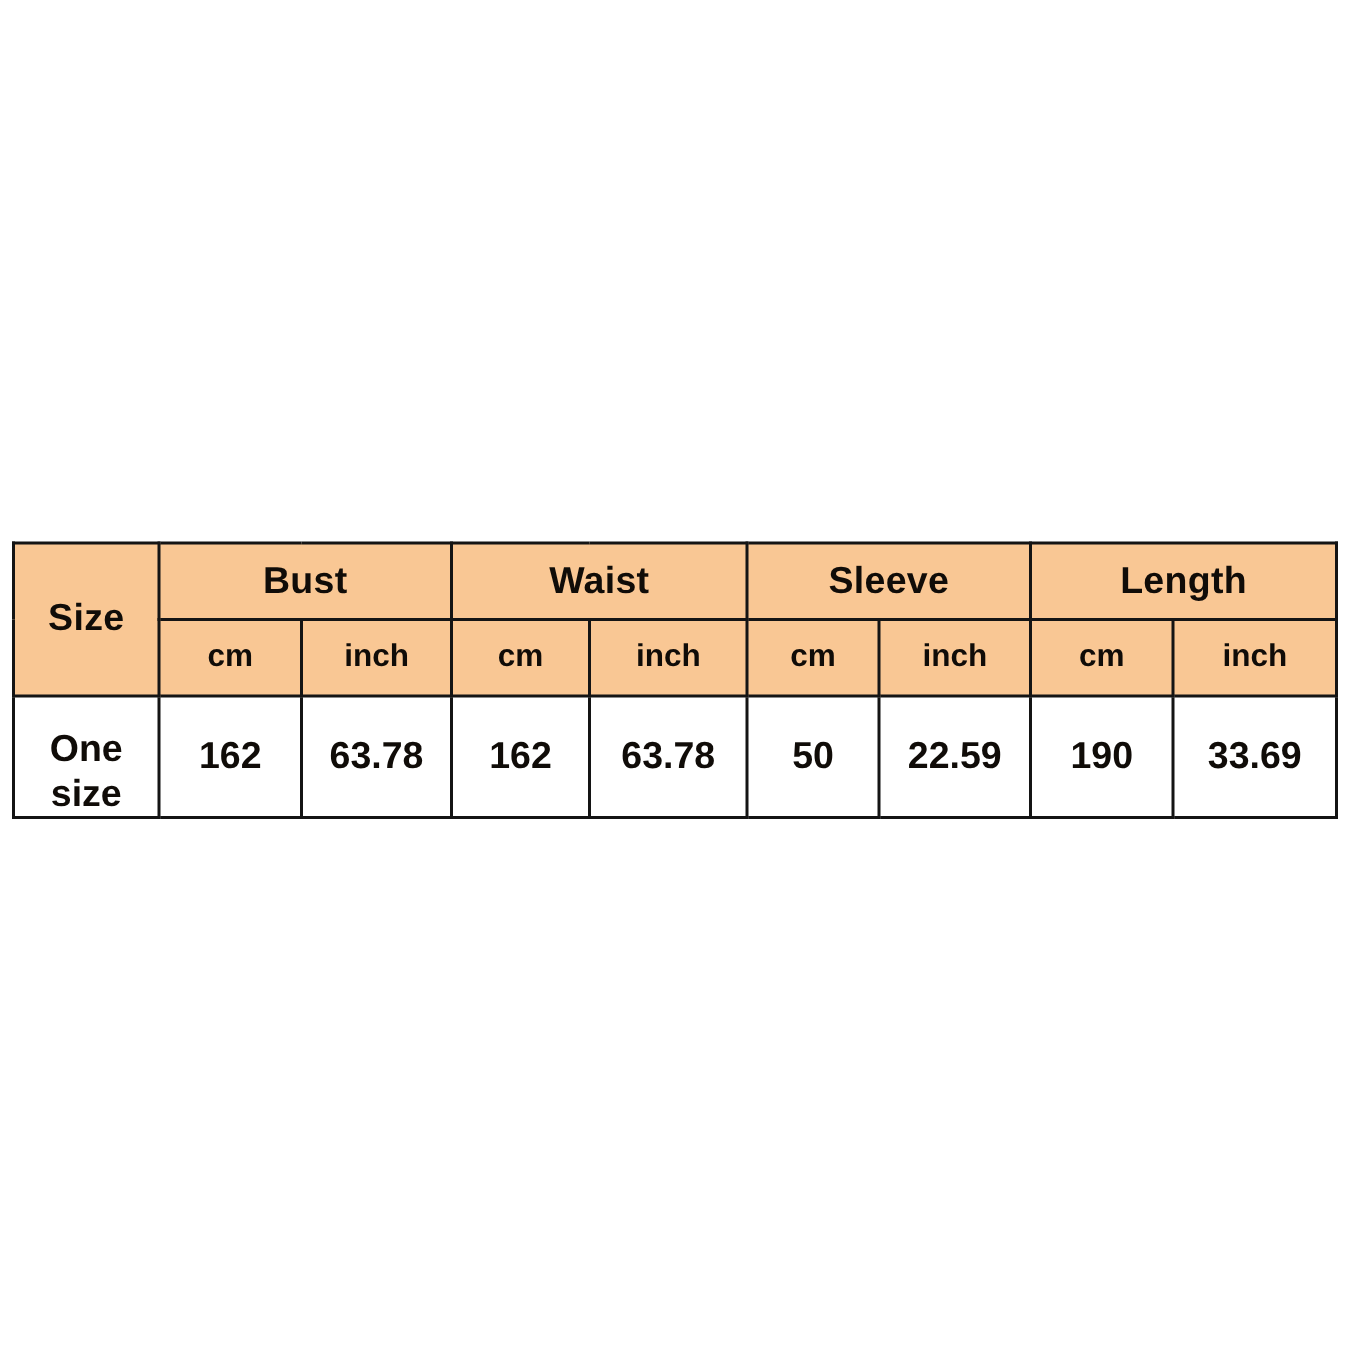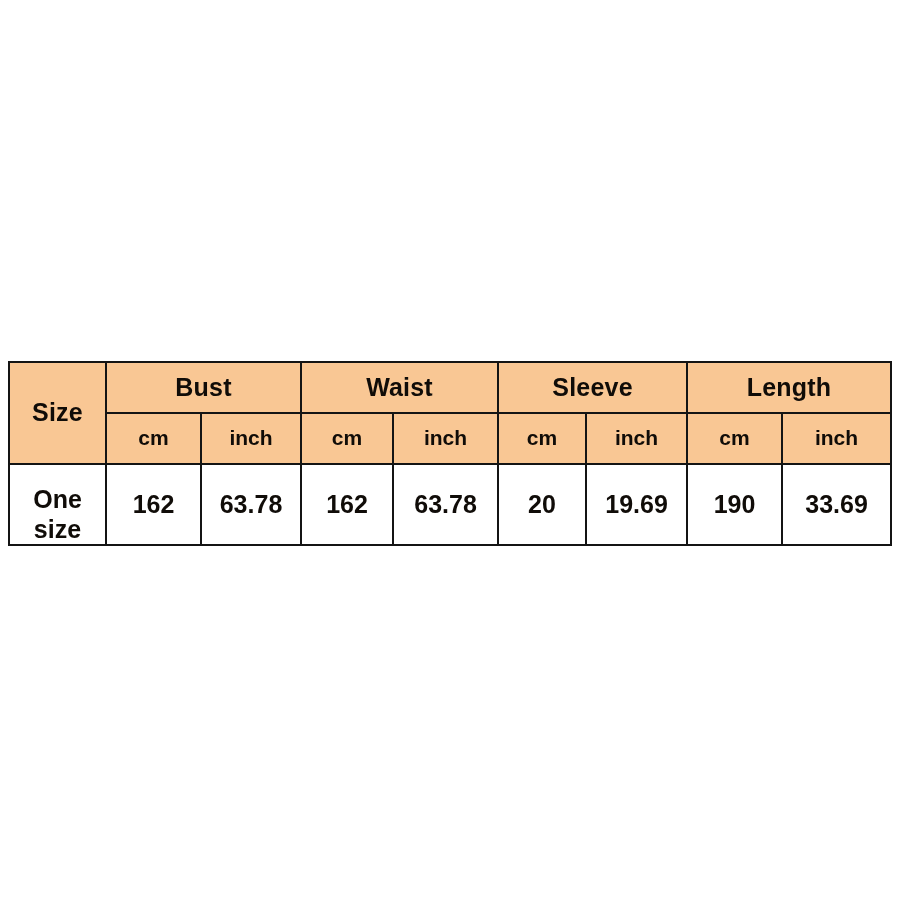--- a/index.html
+++ b/index.html
@@ -111,20 +111,20 @@
         <td class="body-cell rowhead-cell">
           <span class="stacked">
             <span>One</span>
             <span>size</span>
           </span>
         </td>
         <td class="body-cell value-cell">162</td>
         <td class="body-cell value-cell">63.78</td>
         <td class="body-cell value-cell">162</td>
         <td class="body-cell value-cell">63.78</td>
-        <td class="body-cell value-cell">20</td>
-        <td class="body-cell value-cell">19.69</td>
+        <td class="body-cell value-cell">50</td>
+        <td class="body-cell value-cell">22.59</td>
         <td class="body-cell value-cell">190</td>
         <td class="body-cell value-cell">33.69</td>
       </tr>
     </tbody>
   </table>
 </div>
 
 </body></html>

